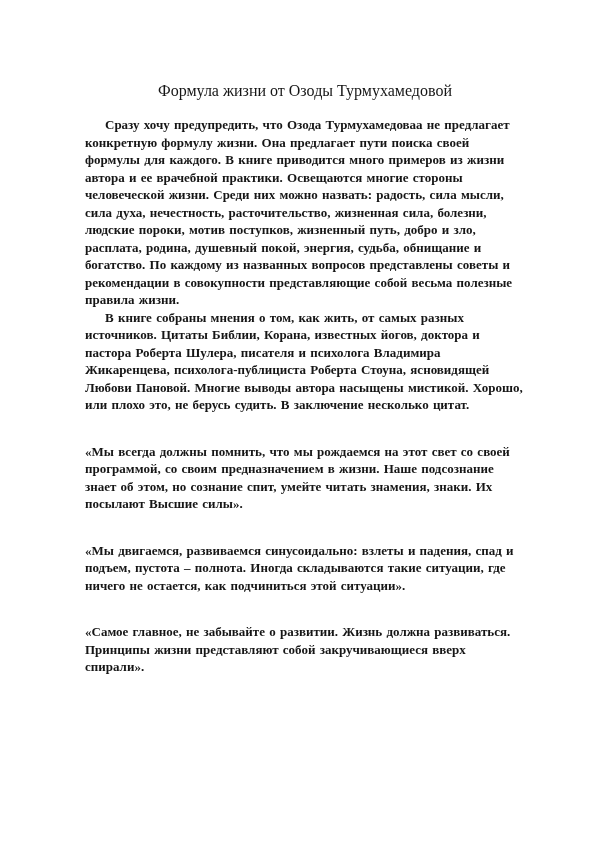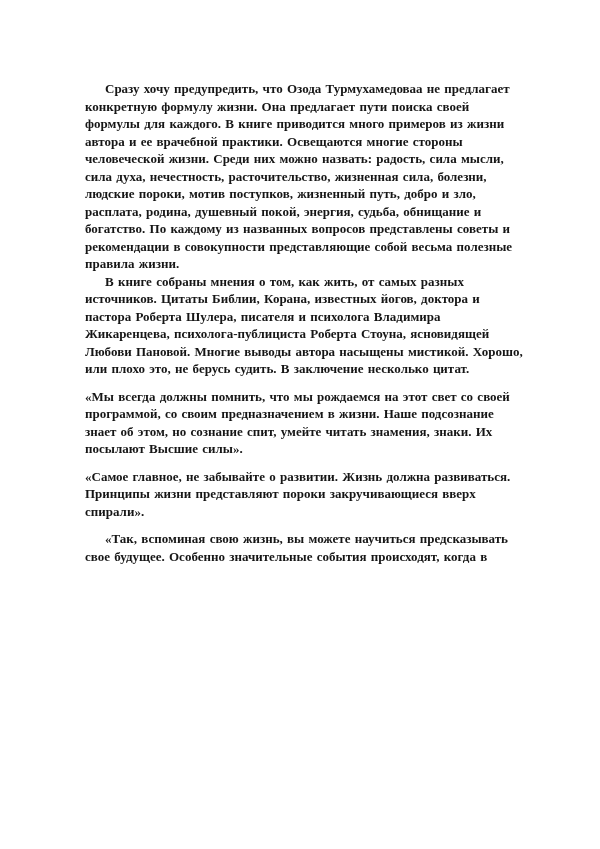--- a/index.html
+++ b/index.html
@@ -31,27 +31,28 @@
     font-weight: 700;
     line-height: 17.5px;
     margin: 0;
     white-space: pre-line;
     word-spacing: 1px;
   }
   .para.indent {
     text-indent: 20px;
   }
   .para.spaced {
-    margin-top: 10px;
+    margin-top: 29px;
   }
 </style>
 </head>
 <body>
 
 <div class="page">
+  <h1 class="doc-title">Формула жизни  от Озоды Турмухамедовой</h1>
 
   <p class="para indent">Сразу хочу предупредить, что Озода Турмухамедоваа не предлагает
 конкретную формулу жизни. Она предлагает пути поиска своей
 формулы для каждого. В книге приводится много примеров из жизни
 автора и ее врачебной практики. Освещаются  многие стороны
 человеческой жизни. Среди них можно назвать: радость, сила мысли,
 сила духа, нечестность, расточительство, жизненная сила, болезни,
 людские пороки, мотив поступков, жизненный путь, добро и зло,
 расплата, родина, душевный покой, энергия, судьба, обнищание и
 богатство. По каждому из названных вопросов представлены советы и
@@ -64,21 +65,22 @@
 пастора Роберта Шулера, писателя и психолога Владимира
 Жикаренцева, психолога-публициста Роберта Стоуна, ясновидящей
 Любови Пановой. Многие выводы автора насыщены мистикой. Хорошо,
 или плохо это, не берусь судить. В заключение несколько цитат.</p>
 
   <p class="para spaced">«Мы всегда должны помнить, что мы рождаемся на этот свет со своей
 программой, со своим предназначением в жизни. Наше подсознание
 знает об этом, но сознание спит, умейте читать знамения, знаки. Их
 посылают Высшие силы».</p>
 
+  <p class="para spaced">«Мы двигаемся, развиваемся синусоидально: взлеты и падения, спад и
+подъем, пустота – полнота. Иногда складываются такие ситуации, где
+ничего не остается, как подчиниться этой ситуации».</p>
 
   <p class="para spaced">«Самое главное, не забывайте о развитии. Жизнь должна развиваться.
-Принципы жизни представляют пороки закручивающиеся вверх
+Принципы жизни представляют собой закручивающиеся вверх
 спирали».</p>
 
 
-  <p class="para spaced indent">«Так, вспоминая свою жизнь, вы можете научиться предсказывать
-свое будущее. Особенно значительные события происходят, когда в</p>
 </div>
 
 </body></html>

